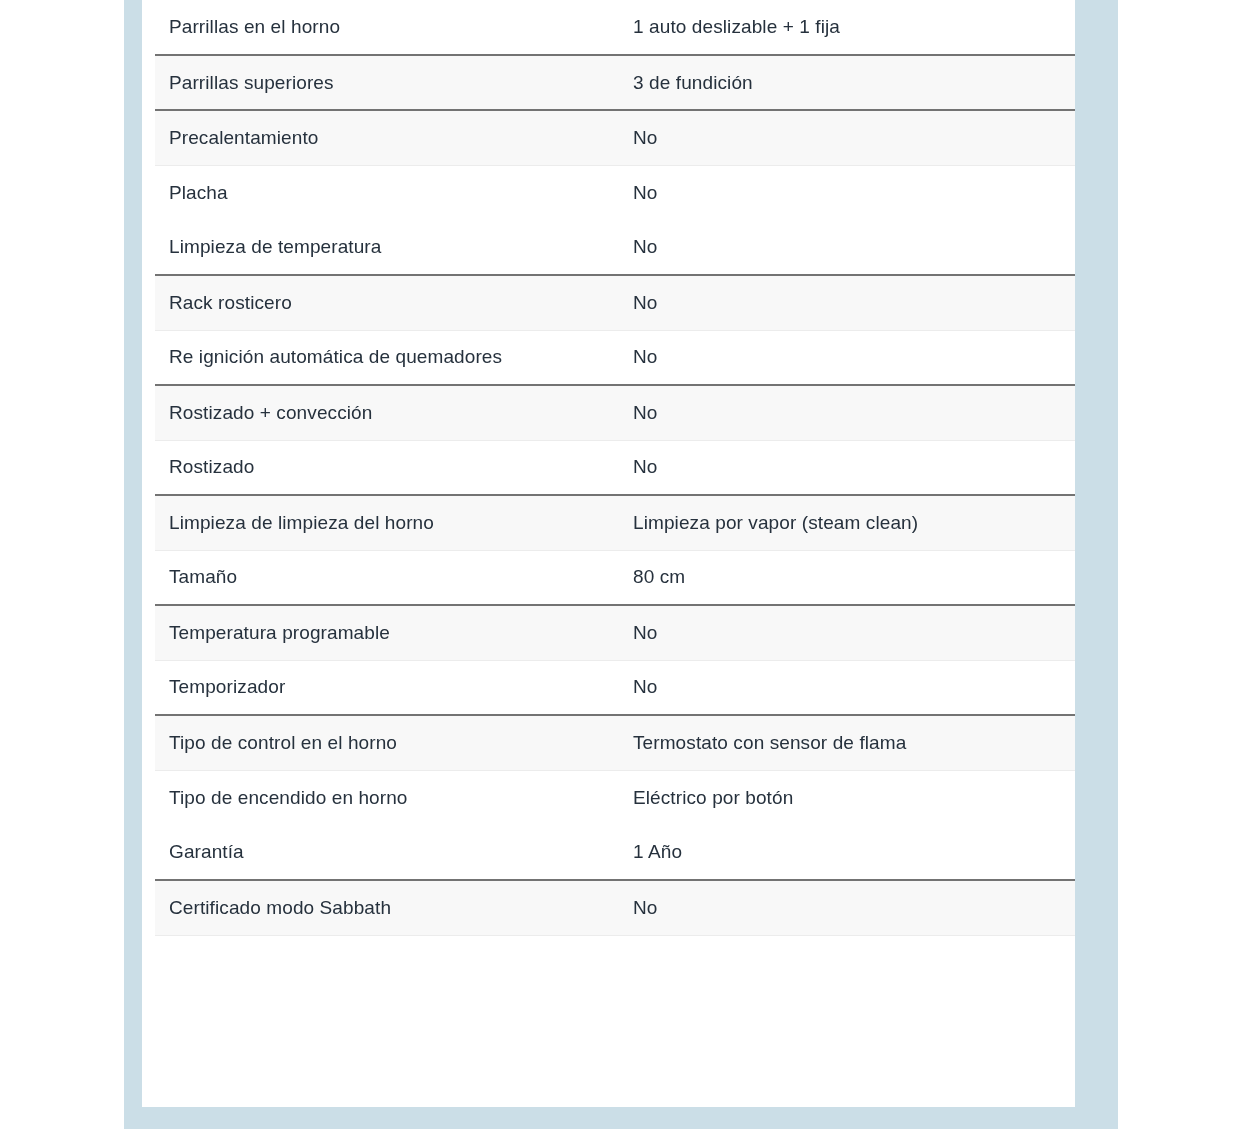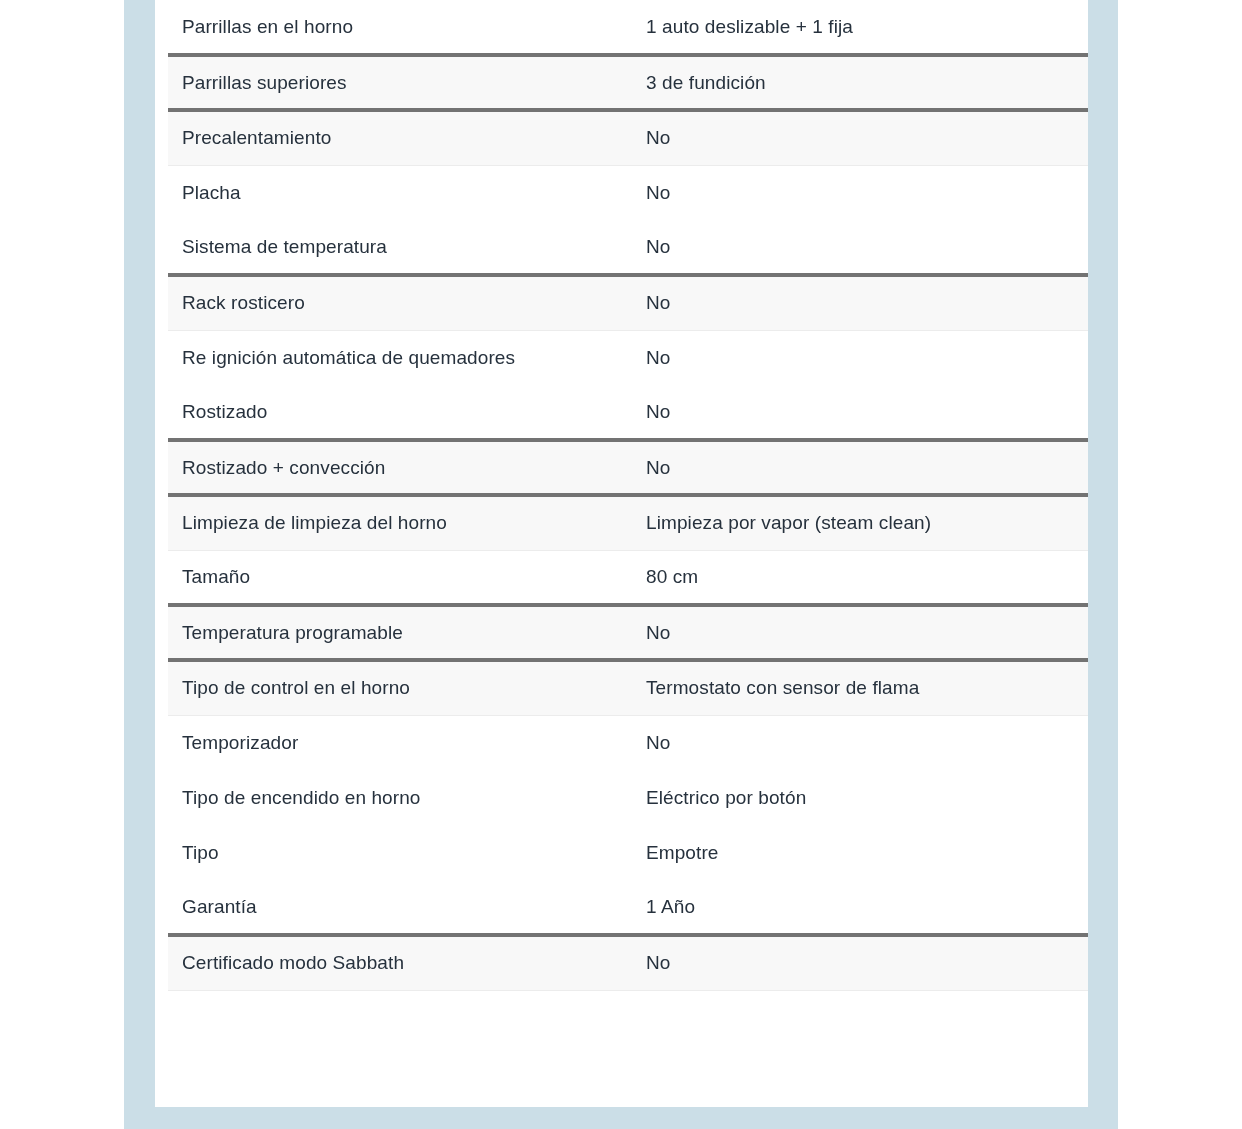--- a/index.html
+++ b/index.html
@@ -28,21 +28,21 @@
     left: 124px;
     top: 0;
     width: 994px;
     height: 1129px;
     background: #cbdee7;
   }
 
   
   .spec-card {
     position: absolute;
-    left: 155px;
+    left: 142px;
     top: 0;
     width: 933px;
     height: 1107px;
     background: #ffffff;
     box-sizing: border-box;
     padding: 0 13px 14px 13px;
     overflow: hidden;
   }
 
   .spec-table {
@@ -52,21 +52,21 @@
   }
 
   .spec-row {
     height: 55px;
     background: #ffffff;
   }
   .spec-row.striped {
     background: #f8f8f8;
   }
   .spec-row.striped > .spec-cell {
-    border-top: 4px solid #737373;
+    border-top: 2px solid #737373;
     border-bottom: 1px solid #ececec;
   }
 
   .spec-cell {
     padding: 0 0 0 14px;
     font-size: 19px;
     line-height: 24px;
     color: #26313d;
     vertical-align: middle;
     font-weight: 400;
@@ -101,66 +101,62 @@
           </tr>
           <tr class="spec-row striped">
             <td class="spec-cell label">Precalentamiento</td>
             <td class="spec-cell value">No</td>
           </tr>
           <tr class="spec-row">
             <td class="spec-cell label">Placha</td>
             <td class="spec-cell value">No</td>
           </tr>
           <tr class="spec-row">
-            <td class="spec-cell label">Sistema de temperatura</td>
+            <td class="spec-cell label">Limpieza de temperatura</td>
             <td class="spec-cell value">No</td>
           </tr>
           <tr class="spec-row striped">
             <td class="spec-cell label">Rack rosticero</td>
             <td class="spec-cell value">No</td>
           </tr>
           <tr class="spec-row">
             <td class="spec-cell label">Re ignición automática de quemadores</td>
             <td class="spec-cell value">No</td>
           </tr>
+          <tr class="spec-row striped">
+            <td class="spec-cell label">Rostizado + convección</td>
+            <td class="spec-cell value">No</td>
+          </tr>
           <tr class="spec-row">
             <td class="spec-cell label">Rostizado</td>
-            <td class="spec-cell value">No</td>
-          </tr>
-          <tr class="spec-row striped">
-            <td class="spec-cell label">Rostizado + convección</td>
             <td class="spec-cell value">No</td>
           </tr>
           <tr class="spec-row striped">
             <td class="spec-cell label">Limpieza de limpieza del horno</td>
             <td class="spec-cell value">Limpieza por vapor (steam clean)</td>
           </tr>
           <tr class="spec-row">
             <td class="spec-cell label">Tamaño</td>
             <td class="spec-cell value">80 cm</td>
           </tr>
           <tr class="spec-row striped">
             <td class="spec-cell label">Temperatura programable</td>
             <td class="spec-cell value">No</td>
           </tr>
+          <tr class="spec-row">
+            <td class="spec-cell label">Temporizador</td>
+            <td class="spec-cell value">No</td>
+          </tr>
           <tr class="spec-row striped">
             <td class="spec-cell label">Tipo de control en el horno</td>
             <td class="spec-cell value">Termostato con sensor de flama</td>
           </tr>
           <tr class="spec-row">
-            <td class="spec-cell label">Temporizador</td>
-            <td class="spec-cell value">No</td>
-          </tr>
-          <tr class="spec-row">
             <td class="spec-cell label">Tipo de encendido en horno</td>
             <td class="spec-cell value">Eléctrico por botón</td>
-          </tr>
-          <tr class="spec-row">
-            <td class="spec-cell label">Tipo</td>
-            <td class="spec-cell value">Empotre</td>
           </tr>
           <tr class="spec-row">
             <td class="spec-cell label">Garantía</td>
             <td class="spec-cell value">1 Año</td>
           </tr>
           <tr class="spec-row striped">
             <td class="spec-cell label">Certificado modo Sabbath</td>
             <td class="spec-cell value">No</td>
           </tr>
         </tbody>

